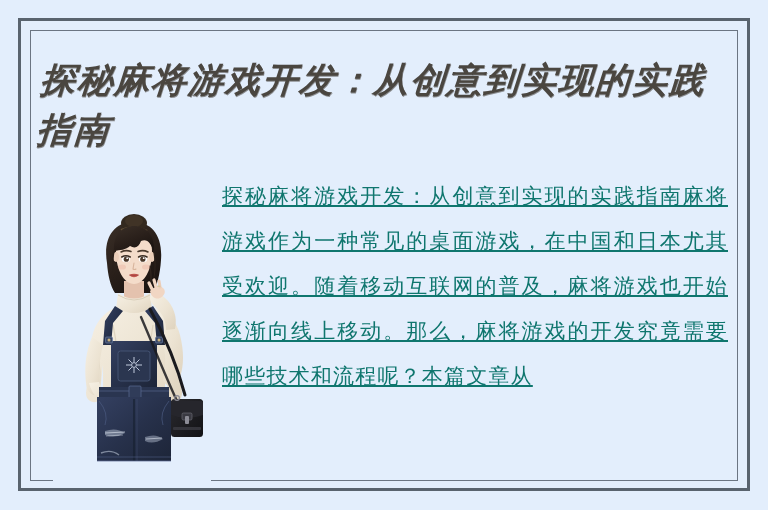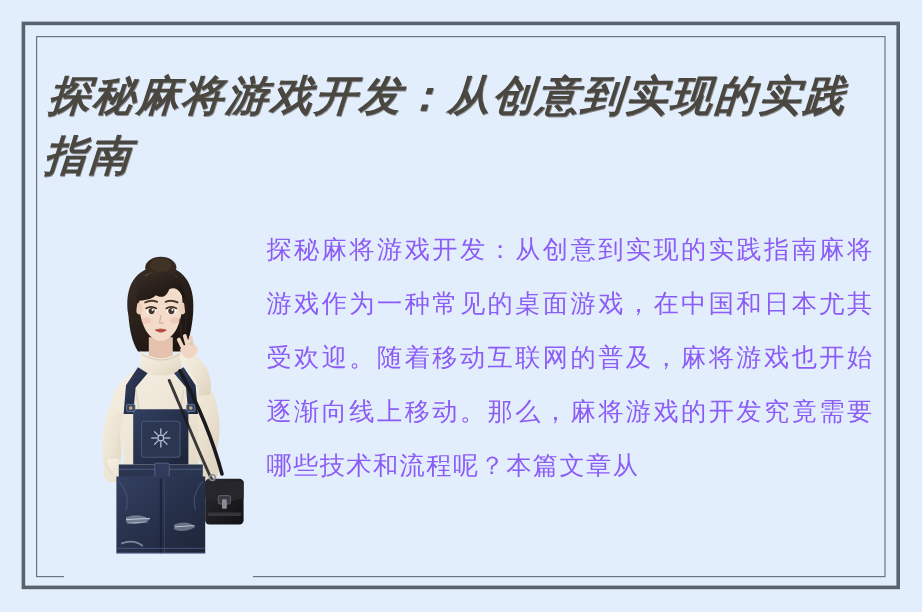--- a/index.html
+++ b/index.html
@@ -60,29 +60,30 @@
     white-space: pre-wrap;
     text-shadow: 0.6px 0.6px 0 rgba(70,64,56,0.55);
     transform: skewX(-4deg);
     transform-origin: left top;
   }
 
   
   .body-text {
     position: absolute;
     left: 222px;
-    top: 186px;
+    top: 174px;
     width: 506px;
     font-family: "DejaVu Sans", "Liberation Sans", sans-serif;
     font-size: 21px;
     line-height: 45px;
-    color: #8b5cf6;
+    color: #0f766e;
     text-align: justify;
     text-justify: inter-character;
     letter-spacing: 1.2px;
+    text-decoration: underline;
   }
 
   
   .figure-wrap {
     position: absolute;
     left: 53px;
     top: 205px;
     width: 158px;
     height: 278px;
     overflow: hidden;

